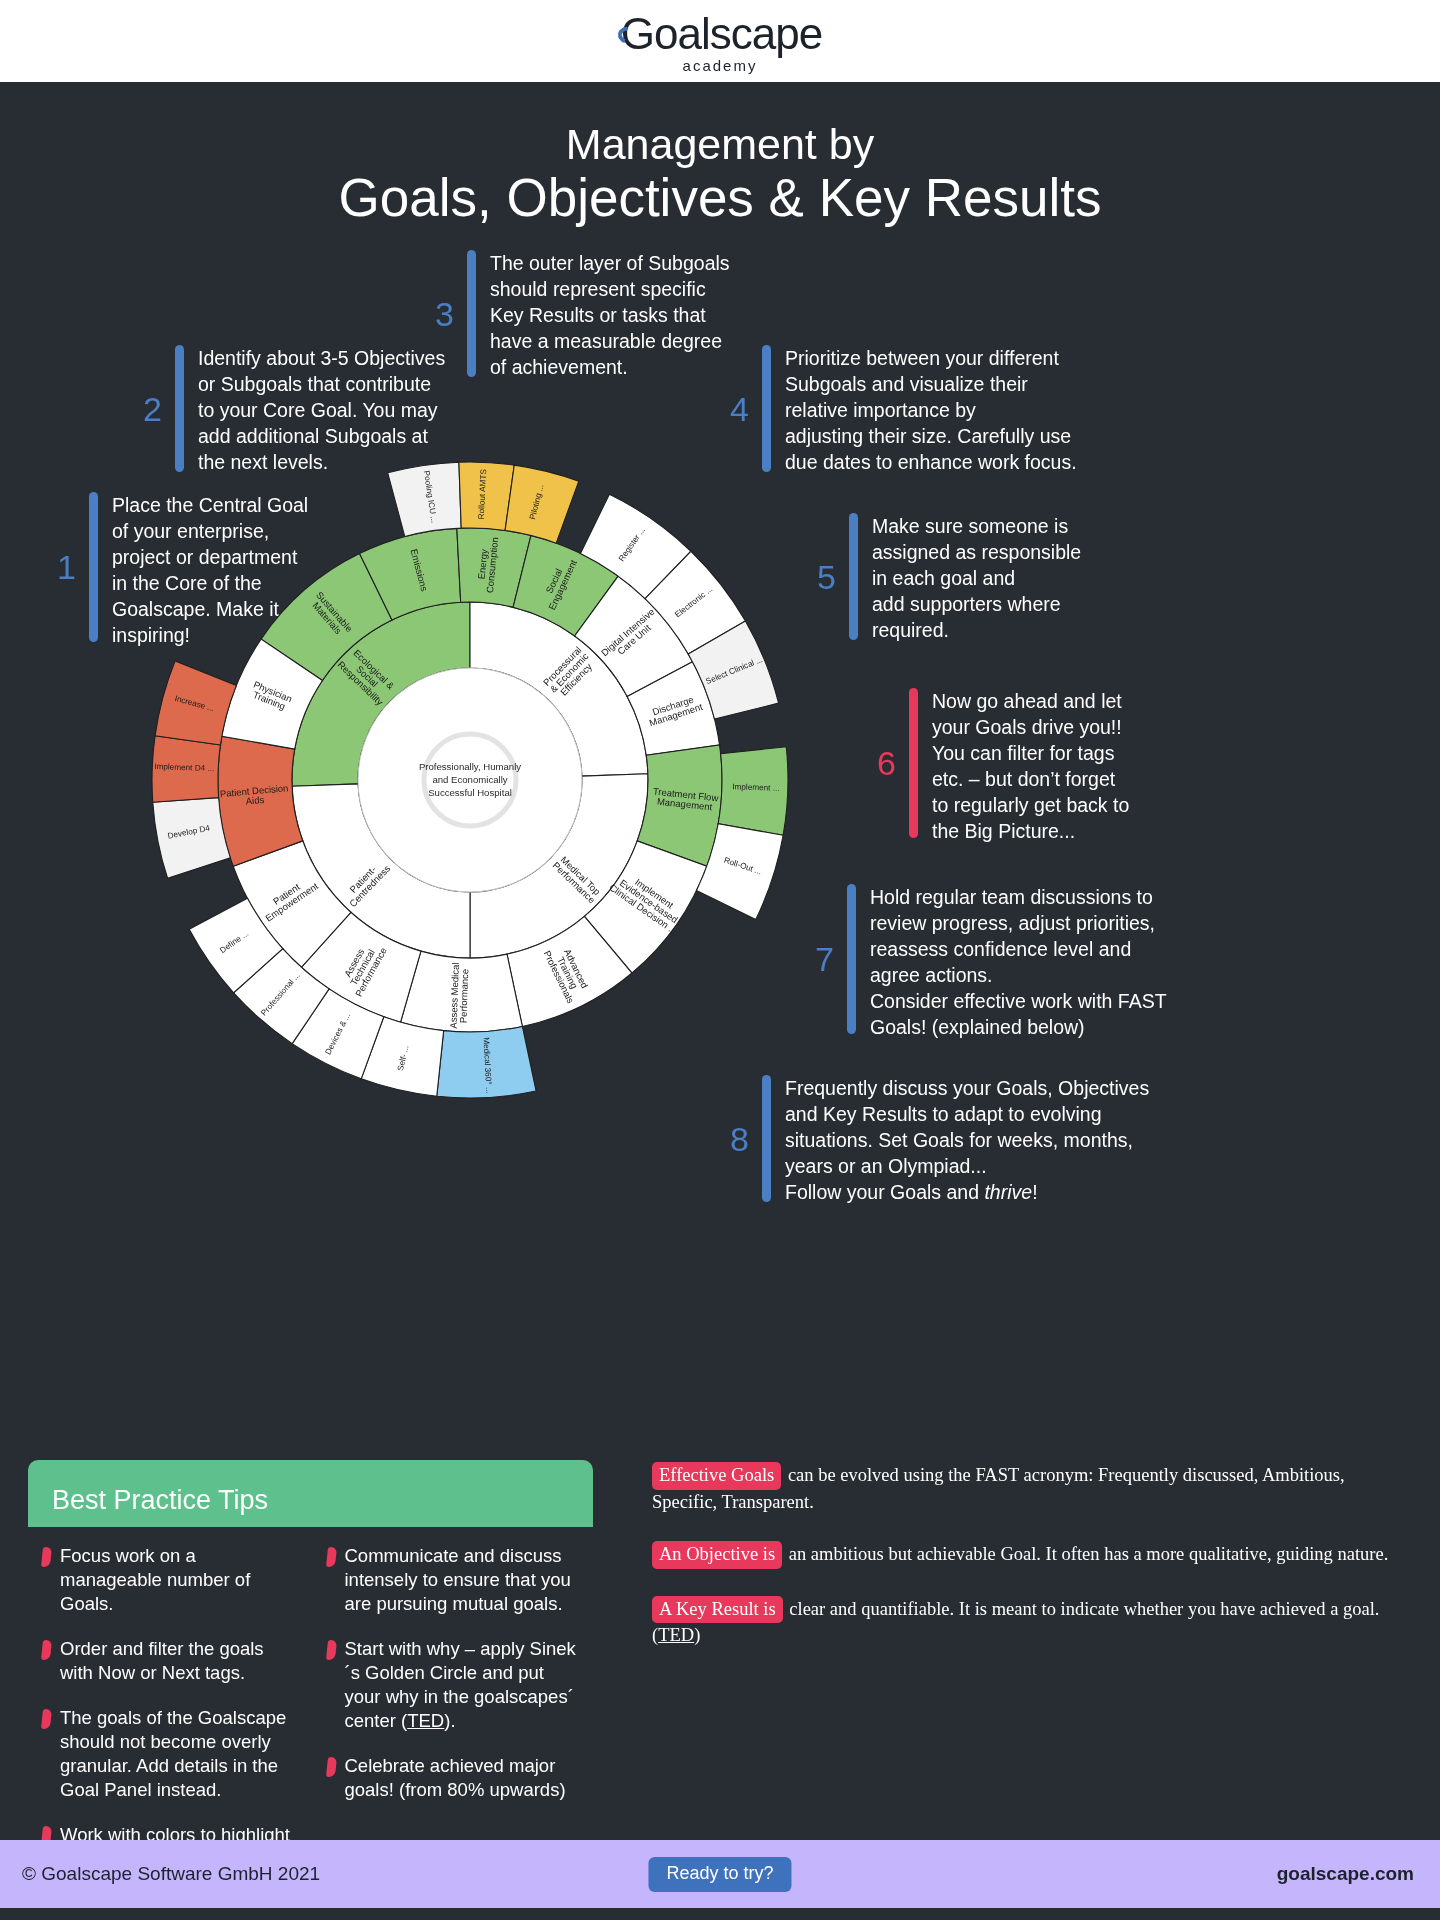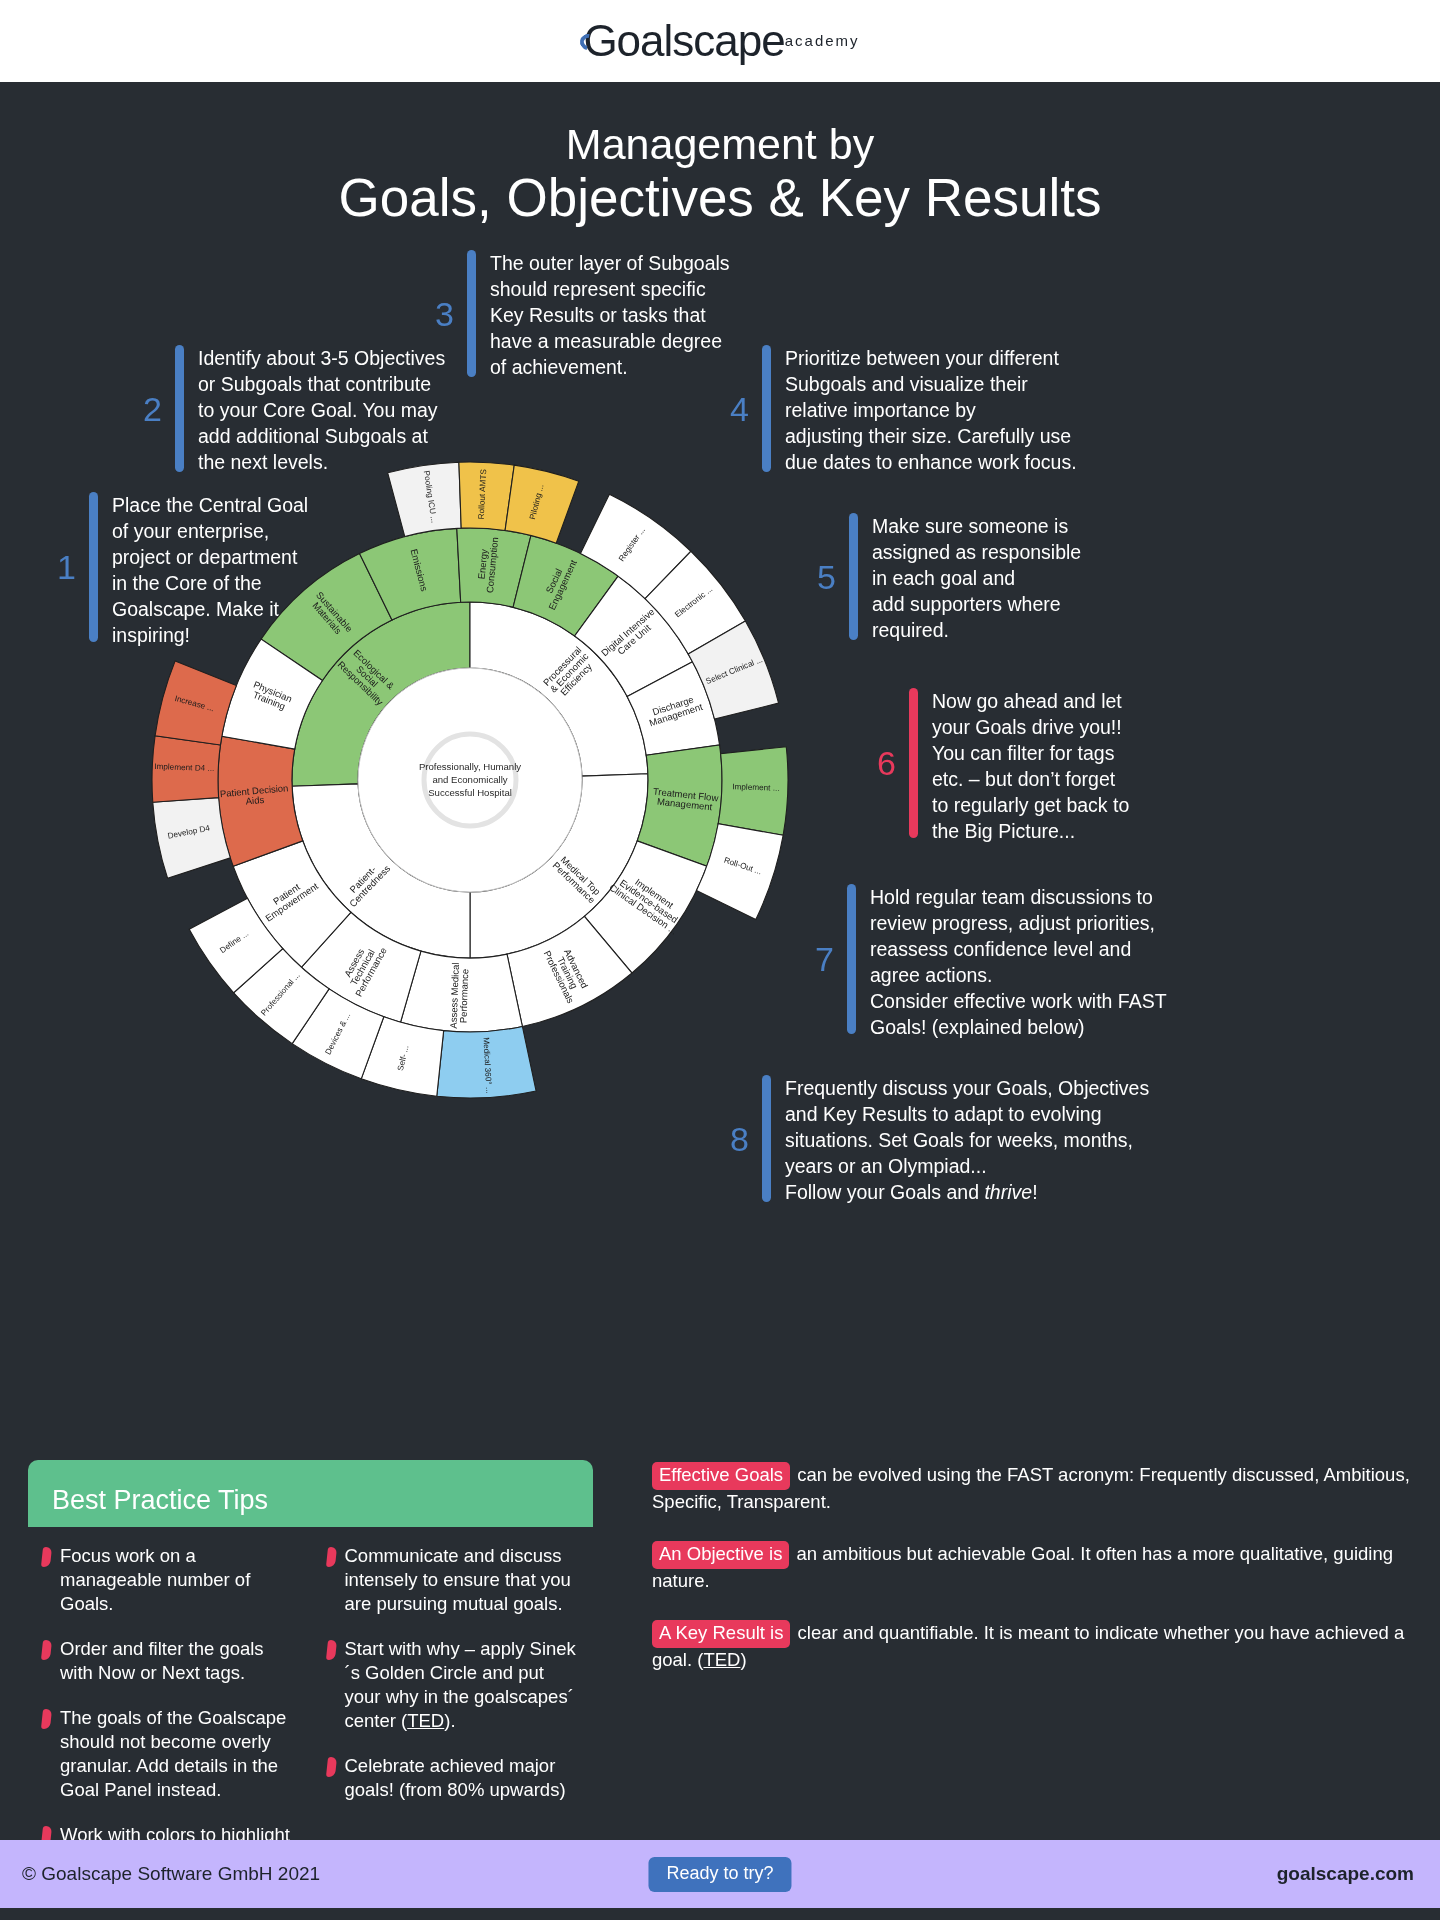--- a/index.html
+++ b/index.html
@@ -7,21 +7,21 @@
     width:1440px; height:1920px;
     background:#282d33;
     font-family:"Liberation Sans", sans-serif;
     overflow:hidden;
     position:relative;
   }
 
   
   .header {
     height:82px; background:#ffffff;
-    display:flex; flex-direction:row;
+    display:flex; flex-direction:column;
     align-items:center; justify-content:center;
   }
   .logo-row { display:flex; align-items:baseline; }
   .logo-mark {
     width:16px; height:16px; border-radius:50%;
     border:4px solid #3f6fb5; border-right-color:transparent;
     border-bottom-color:transparent; margin-right:-13px;
     transform:rotate(-35deg); position:relative; top:-6px;
   }
   .logo-text {
@@ -81,21 +81,21 @@
   .bp-bullet {
     width:9px; height:20px; flex:none; margin:3px 9px 0 0;
     background:#e8395c; border-radius:3px 6px 6px 3px;
     transform:skewX(-6deg);
   }
   .bp-text { color:#ffffff; font-size:18.5px; line-height:1.3; font-weight:300; }
   .bp-text u { text-decoration:underline; }
 
   
   .defs { position:absolute; left:652px; top:1462px; width:760px; }
-  .def { margin-bottom:27px; color:#ffffff; font-size:18.5px; line-height:1.33; font-weight:300; }
+  .def { margin-bottom:27px; color:#ffffff; font-size:18.5px; line-height:1.33; font-weight:300;font-family:Liberation Serif, serif; }
   .tagpill {
     background:#e8395c; color:#ffffff; border-radius:5px;
     padding:1px 7px 2px; margin-right:2px; display:inline-block;
   }
   .def u { text-decoration:underline; }
 
   
   .footer {
     position:absolute; left:0; bottom:12px; width:1440px; height:68px;
     background:#c4b5fd; display:flex; align-items:center;

